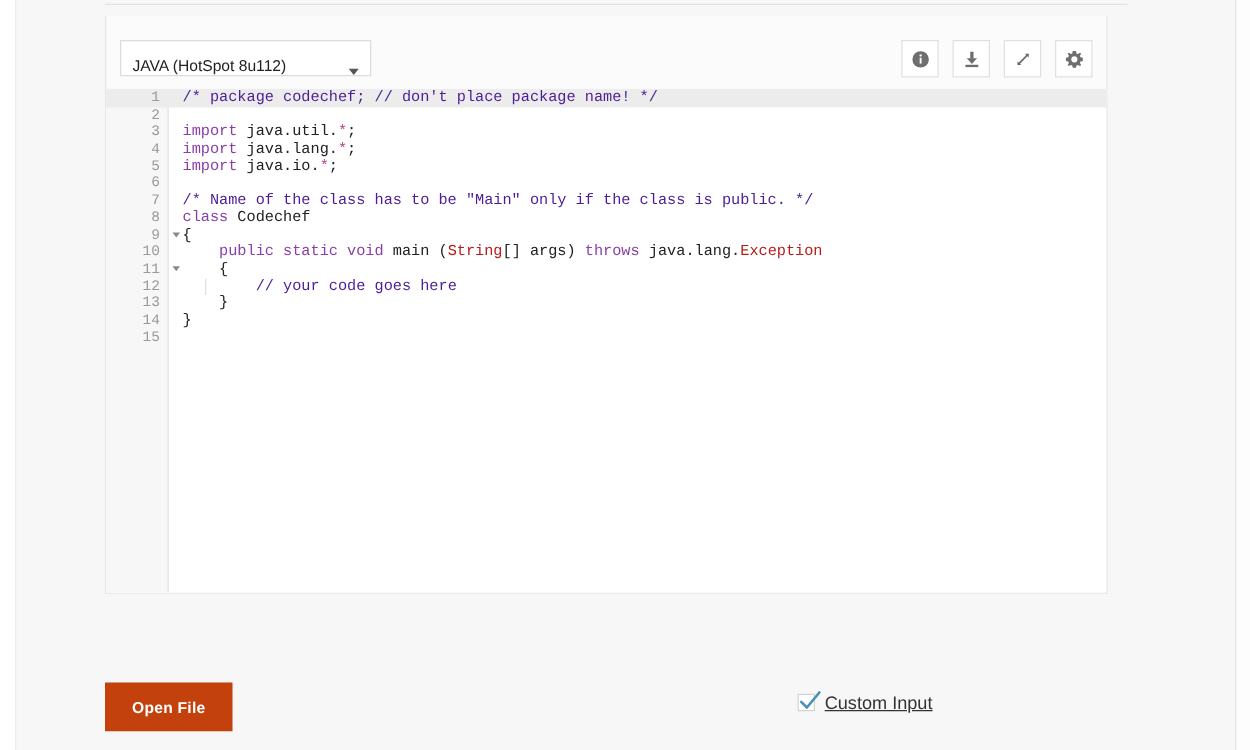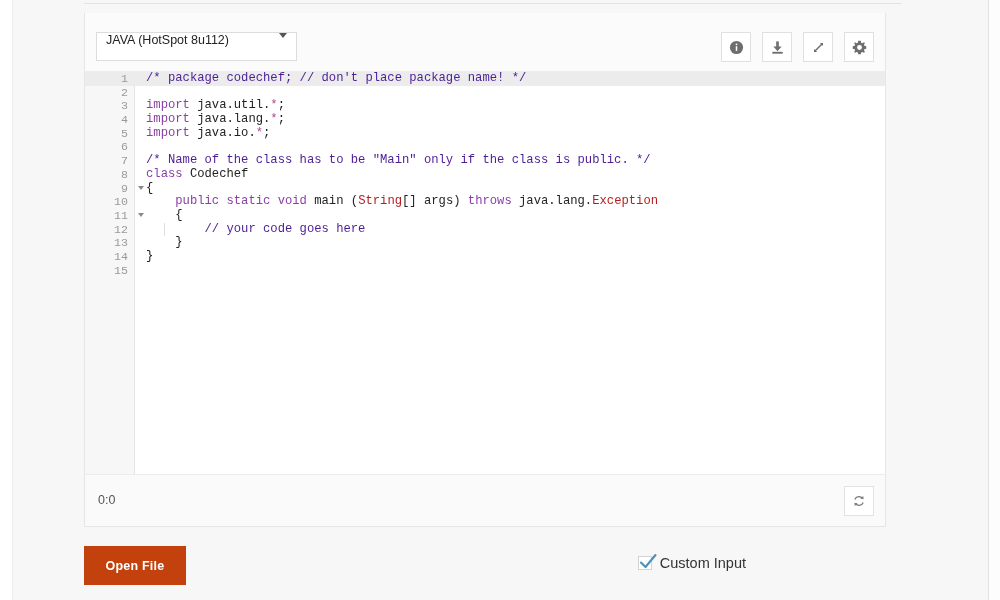--- a/index.html
+++ b/index.html
@@ -59,21 +59,21 @@
   }
   .lang-select {
     position: absolute;
     left: 11px; top: 19px;
     width: 201px;
     height: 29px;
     background: #fff;
     border: 1px solid #dcdcdc;
     box-sizing: border-box;
     display: flex;
-    align-items: flex-start;
+    align-items: flex-end;
     padding: 0 9px;
     cursor: pointer;
   }
   .lang-select-label {
     font-size: 12.5px;
     color: #222;
     flex: 1;
     white-space: nowrap;
     overflow: hidden;
   }
@@ -223,22 +223,23 @@
     justify-content: center;
   }
   .btn-openfile { left: 0; top: 0; width: 102px; }
   .btn-run { right: 0; top: 0; width: 99px; }
 
   .custom-input {
     position: absolute;
     right: 140px;
     top: 9px;
     display: flex;
-    align-items: center;
-    cursor: pointer;
+    align-items: flex-start;
+    cursor: pointer;
+    text-decoration: underline;
   }
   .cb-box {
     position: relative;
     width: 14px; height: 14px;
     border: 1px solid #d3d3d3;
     background: #fff;
     box-sizing: border-box;
     margin-right: 8px;
     flex: none;
   }
@@ -304,33 +305,20 @@
       </div>
 
     </div>
   </div>
 
   <div class="editor-wrap">
     <div class="gutter"></div>
     <div class="code-area" id="code-area"><div class="code-line active"><span class="ln-num-cell">1</span><span class="ln-text"><span class="tok-cm">/* package codechef; // don't place package name! */</span></span></div><div class="code-line"><span class="ln-num-cell">2</span><span class="ln-text">&nbsp;</span></div><div class="code-line"><span class="ln-num-cell">3</span><span class="ln-text"><span class="tok-kw">import</span><span class="tok-pl"> java.util.</span><span class="tok-op">*</span><span class="tok-pl">;</span></span></div><div class="code-line"><span class="ln-num-cell">4</span><span class="ln-text"><span class="tok-kw">import</span><span class="tok-pl"> java.lang.</span><span class="tok-op">*</span><span class="tok-pl">;</span></span></div><div class="code-line"><span class="ln-num-cell">5</span><span class="ln-text"><span class="tok-kw">import</span><span class="tok-pl"> java.io.</span><span class="tok-op">*</span><span class="tok-pl">;</span></span></div><div class="code-line"><span class="ln-num-cell">6</span><span class="ln-text">&nbsp;</span></div><div class="code-line"><span class="ln-num-cell">7</span><span class="ln-text"><span class="tok-cm">/* Name of the class has to be "Main" only if the class is public. */</span></span></div><div class="code-line"><span class="ln-num-cell">8</span><span class="ln-text"><span class="tok-kw">class</span><span class="tok-pl"> Codechef</span></span></div><div class="code-line"><span class="ln-num-cell">9<span class="fold-mark"></span></span><span class="ln-text"><span class="tok-pl">{</span></span></div><div class="code-line"><span class="ln-num-cell">10</span><span class="ln-text"><span class="tok-pl">    </span><span class="tok-kw">public static void</span><span class="tok-pl"> main (</span><span class="tok-ty">String</span><span class="tok-pl">[] args) </span><span class="tok-kw">throws</span><span class="tok-pl"> java.lang.</span><span class="tok-ty">Exception</span></span></div><div class="code-line"><span class="ln-num-cell">11<span class="fold-mark"></span></span><span class="ln-text"><span class="tok-pl">    {</span></span></div><div class="code-line"><span class="ln-num-cell">12</span><span class="ln-text"><span class="tok-pl">        </span><span class="tok-cm">// your code goes here</span></span><span class="indent-guide"></span></div><div class="code-line"><span class="ln-num-cell">13</span><span class="ln-text"><span class="tok-pl">    }</span></span></div><div class="code-line"><span class="ln-num-cell">14</span><span class="ln-text"><span class="tok-pl">}</span></span></div><div class="code-line"><span class="ln-num-cell">15</span><span class="ln-text">&nbsp;</span></div></div>
   </div>
 
-  <div class="status-bar">
-    <span class="cursor-pos">0:0</span>
-    <div class="refresh-btn">
-      <svg width="14" height="14" viewBox="0 0 16 16">
-        <g fill="none" stroke="#7a7a7a" stroke-width="1.5">
-          <path d="M3.2 6.2 A5 5 0 0 1 12 5.2"></path>
-          <path d="M12.8 9.8 A5 5 0 0 1 4 10.8"></path>
-        </g>
-        <path d="M12.9 2.4 L13.2 6.1 L9.6 5.2 Z" fill="#7a7a7a"></path>
-        <path d="M3.1 13.6 L2.8 9.9 L6.4 10.8 Z" fill="#7a7a7a"></path>
-      </svg>
-    </div>
-  </div>
 
 </div>
 
 <div class="action-bar">
 
   <button class="btn-dark btn-openfile">Open File</button>
 
   <div class="custom-input">
     <span class="cb-box">
       <svg class="cb-check" width="22" height="22" viewBox="0 0 22 22">

